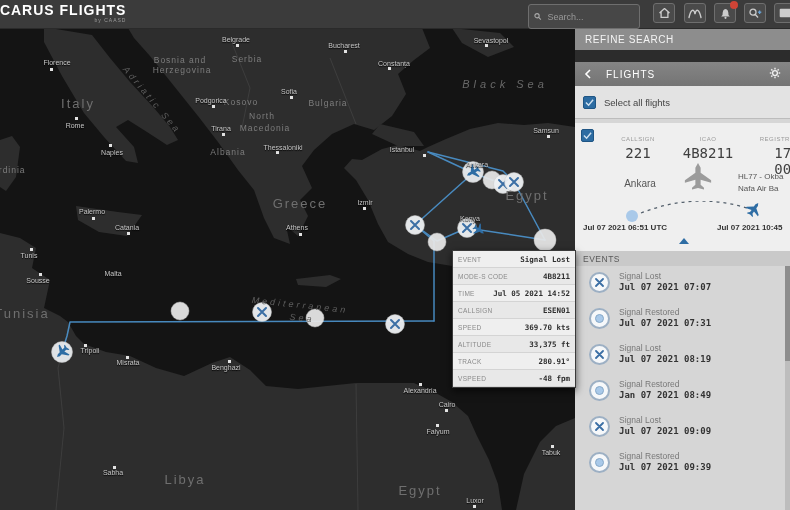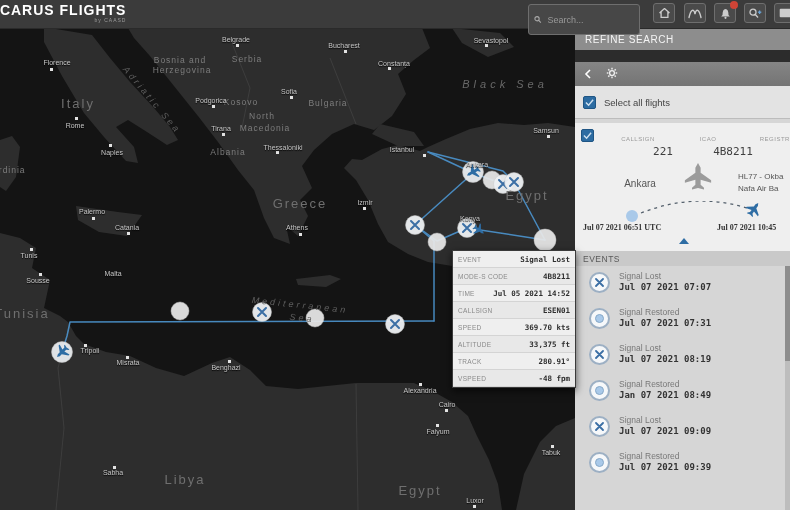--- a/index.html
+++ b/index.html
@@ -3,21 +3,21 @@
 <meta charset="utf-8">
 <style>
   html,body{margin:0;padding:0;width:790px;height:510px;overflow:hidden;background:#141414;
     font-family:"Liberation Sans",sans-serif;position:relative;}
   
   .topbar{position:absolute;left:0;top:0;width:790px;height:28px;background:#3b3b3b;z-index:40;
     border-bottom:1px solid #2a2a2a;}
   .logo-wrap{position:absolute;left:-5px;top:3px;line-height:1;}
   .logo{font-size:14px;font-weight:bold;color:#fff;letter-spacing:1px;white-space:nowrap;}
   .logo-sub{font-size:5px;color:#9a9a9a;text-align:right;letter-spacing:1px;margin-top:1px;}
-  .search-box{position:absolute;left:528px;top:4px;width:112px;height:31px;background:#474747;
+  .search-box{position:absolute;left:528px;top:4px;width:112px;height:25px;background:#474747;
     border:1px solid #6e6e6e;border-radius:3px;display:flex;align-items:center;padding:0 5px;gap:4px;box-sizing:border-box;}
   .search-box input{background:transparent;border:none;outline:none;color:#ccc;font-size:9px;width:100%;
     font-family:"Liberation Sans",sans-serif;}
   .search-box input::placeholder{color:#999;}
   .icon-btn{position:absolute;top:3px;width:22px;height:20px;background:#4a4a4a;border:1px solid #6e6e6e;
     border-radius:3px;display:flex;align-items:center;justify-content:center;box-sizing:border-box;}
   .icon-btn svg{display:block;}
   .notif-dot{position:absolute;right:-3px;top:-3px;width:8px;height:8px;border-radius:50%;background:#cf4436;}
   
   .map{position:absolute;left:0;top:28px;width:575px;height:482px;background:#141414;overflow:hidden;}
@@ -52,27 +52,27 @@
   .flights-bar .ttl{font-size:10px;letter-spacing:1px;flex:1;}
   .results{height:28px;min-height:28px;background:#d2d2d2;color:#555;font-size:8.5px;
     display:flex;align-items:center;justify-content:center;}
   .select-all{height:32px;min-height:32px;background:#e3e3e3;display:flex;align-items:center;gap:8px;
     padding-left:8px;font-size:9.5px;color:#444;border-bottom:1px solid #bcbcbc;}
   .checkbox{width:13px;height:13px;min-width:13px;background:#2d6ca2;border:1px solid #1f5584;border-radius:2px;
     display:flex;align-items:center;justify-content:center;box-sizing:border-box;}
   .card{margin-top:4px;height:128px;min-height:128px;background:#efefef;position:relative;}
   .card .cb{position:absolute;top:6px;left:6px;}
   .col-h{position:absolute;transform:translateX(-50%);font-size:6px;color:#9a9a9a;letter-spacing:.5px;top:13px;}
-  .col-v{position:absolute;transform:translateX(-50%);font-size:11px;color:#3f3f3f;top:22px;
-    font-family:"DejaVu Sans Mono",monospace;margin-left:25px;}
+  .col-v{position:absolute;transform:translateX(-50%);font-size:14px;color:#3f3f3f;top:22px;
+    font-family:"DejaVu Sans Mono",monospace;}
   .origin{position:absolute;left:65px;top:55px;transform:translateX(-50%);font-size:10px;color:#555;}
   .dest{position:absolute;left:163px;top:48px;font-size:8px;color:#555;line-height:1.45;white-space:nowrap;}
   .card .big-plane{position:absolute;left:108px;top:38px;}
   .arc-svg{position:absolute;left:40px;top:78px;}
-  .dep-time,.arr-time{position:absolute;top:100px;font-family:Liberation Serif, serif;
+  .dep-time,.arr-time{position:absolute;top:100px;font-family:Liberation Sans, sans-serif;
     font-size:8px;color:#333;font-weight:bold;white-space:nowrap;}
   .dep-time{left:8px;} .arr-time{left:142px;}
   .collapse-arrow{position:absolute;left:104px;top:115px;width:0;height:0;
     border-left:5px solid transparent;border-right:5px solid transparent;border-bottom:6px solid #2e6da4;}
   .events-header{height:15px;min-height:15px;background:#c9c9c9;color:#5a5a5a;font-size:8.5px;
     letter-spacing:.5px;display:flex;align-items:center;padding-left:8px;}
   .events-list{flex:1;background:#d6d6d6;overflow:hidden;position:relative;padding-top:4px;}
   .event-item{height:36px;display:flex;gap:9px;padding-left:14px;align-items:flex-start;}
   .event-icon{width:17px;height:17px;min-width:17px;border-radius:50%;background:#f6f8fa;
     border:2px solid #9db0c4;margin-top:2px;display:flex;align-items:center;justify-content:center;box-sizing:content-box;}
@@ -295,20 +295,21 @@
   <div class="refine">
     <span>REFINE SEARCH</span>
   </div>
   <div class="darkstrip"></div>
   <div class="flights-bar">
     <span class="chev">
       <svg width="8" height="10" viewBox="0 0 8 10">
           <polyline points="6,1 2,5 6,9" fill="none" stroke="#fff" stroke-width="1.6"></polyline>
         </svg>
     </span>
+    <span class="ttl">FLIGHTS</span>
     <span>
       <svg width="12" height="12" viewBox="-6 -6 12 12">
         <g stroke="#efefef" stroke-width="1.4">
             <circle r="2.4" fill="none"></circle>
         <line x1="0" y1="-3.6" x2="0" y2="-5.2"></line>
             <line x1="0" y1="3.6" x2="0" y2="5.2"></line>
         <line x1="-3.6" y1="0" x2="-5.2" y2="0"></line>
             <line x1="3.6" y1="0" x2="5.2" y2="0"></line>
         <line x1="-2.6" y1="-2.6" x2="-3.7" y2="-3.7"></line>
             <line x1="2.6" y1="2.6" x2="3.7" y2="3.7"></line>

